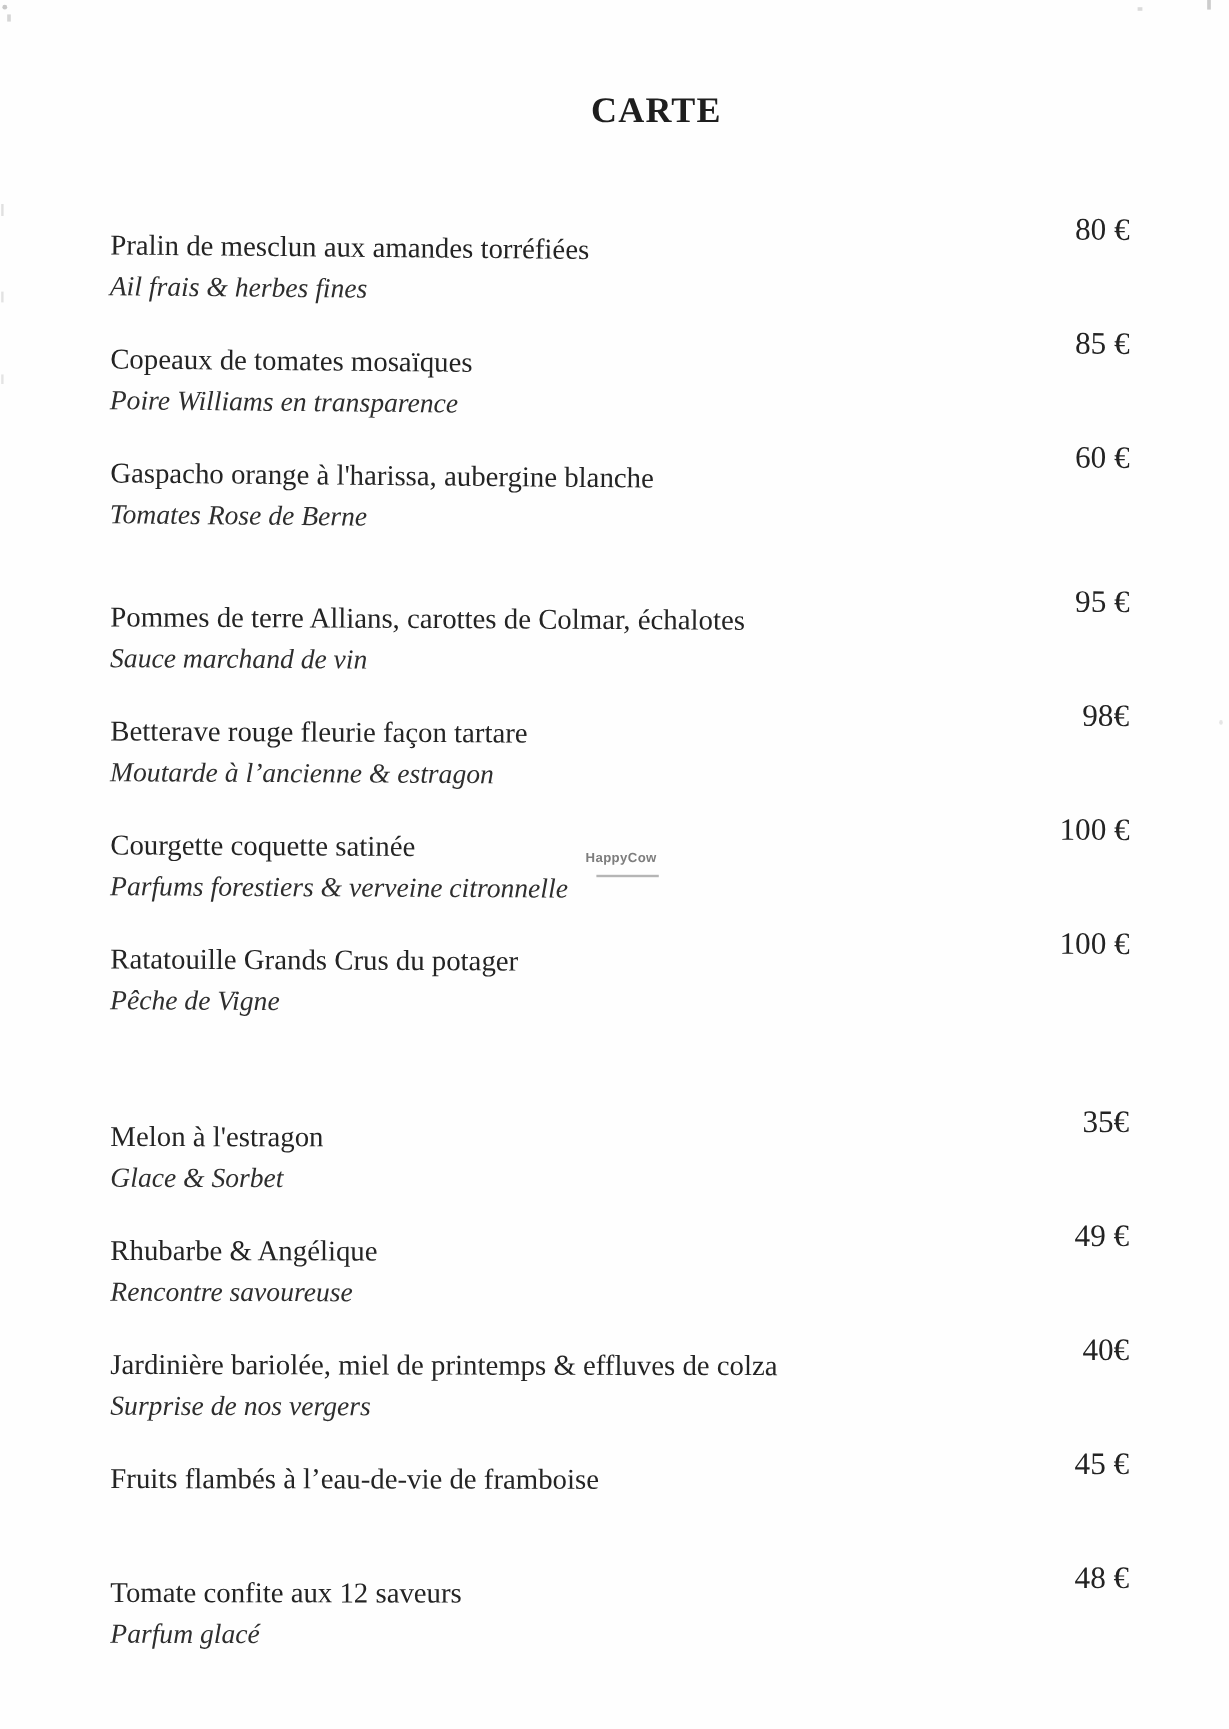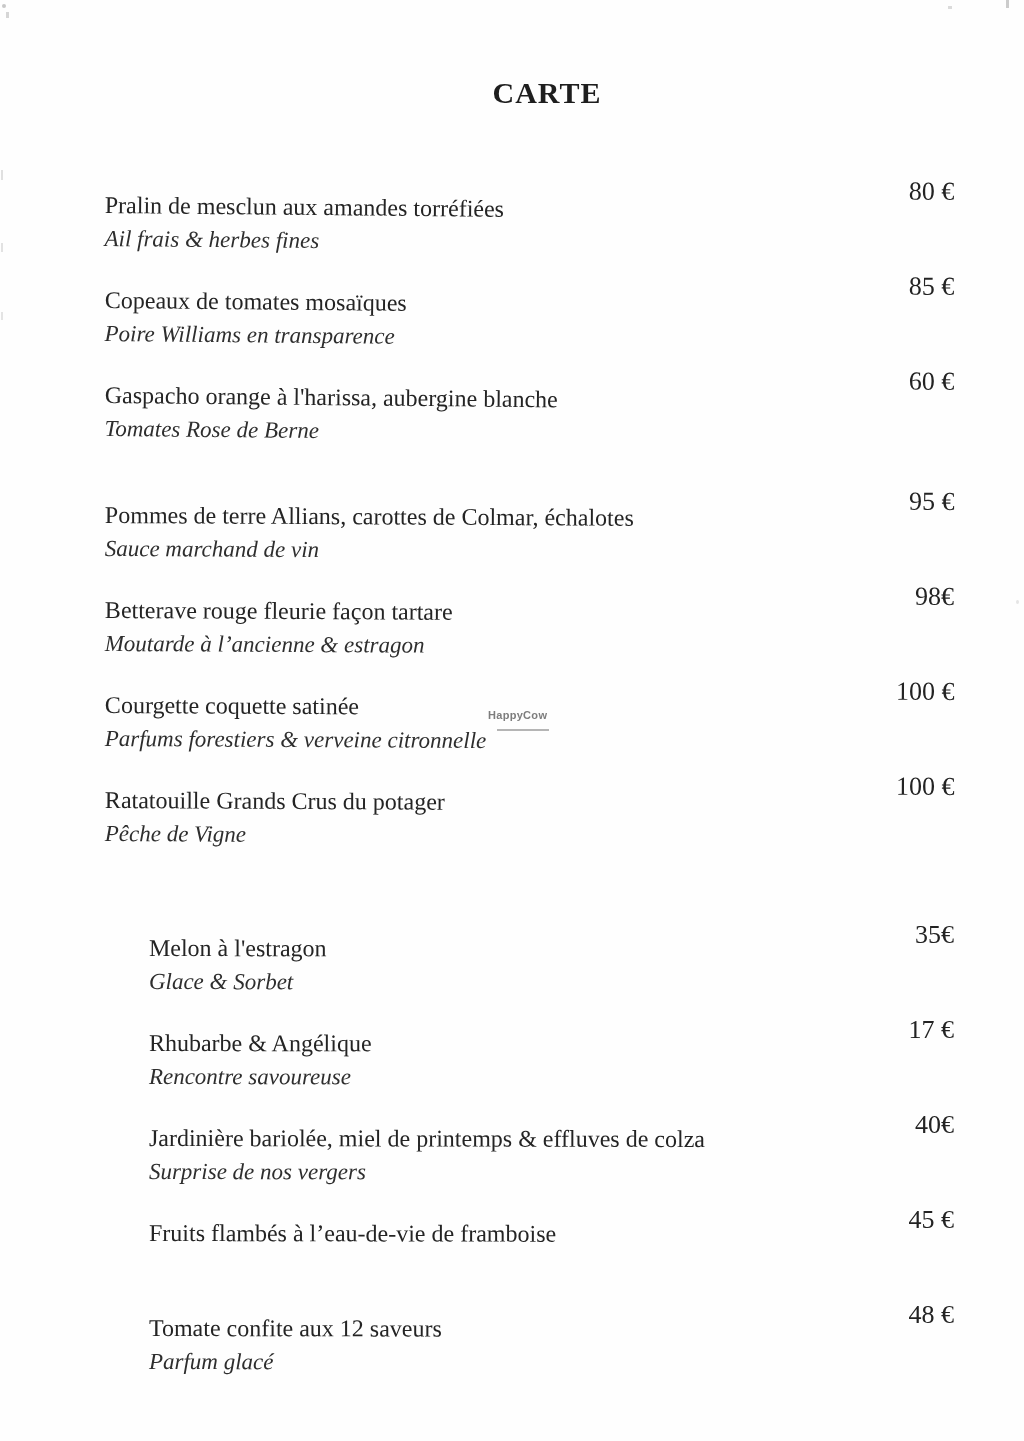--- a/index.html
+++ b/index.html
@@ -23,40 +23,40 @@
     width: 1024px;
     margin: 0;
     text-align: center;
     font-size: 30px;
     font-weight: 700;
     letter-spacing: 1px;
     color: #1e1e1e;
   }
   .menu {
     position: absolute;
-    left: 105px;
+    left: 92px;
     top: 189px;
     width: 849px;
   }
   .section { }
   .sec-1 { padding-top: 25px; }
   .sec-2 { padding-top: 53px; }
   .menu-item {
     display: flex;
     justify-content: space-between;
     align-items: flex-start;
     margin-bottom: 29px;
     height: 66px;
   }
   .item-text {
     transform-origin: 0 0;
   }
   .sec-0 .item-text { transform: rotate(0.55deg); }
   .sec-1 .item-text { transform: rotate(0.3deg); }
-  .sec-2 .item-text { transform: rotate(0.1deg); margin-left: 44px; }
+  .sec-2 .item-text { transform: rotate(0.1deg); }
   .item-name {
     font-size: 24px;
     line-height: 33px;
     white-space: nowrap;
     color: #242424;
   }
   .item-desc {
     font-style: italic;
     font-size: 23px;
     line-height: 33px;
@@ -171,21 +171,21 @@
             <div class="item-name">Melon à l'estragon</div>
             <div class="item-desc">Glace &amp; Sorbet</div>
           </div>
           <div class="item-price">35€</div>
         </div>
         <div class="menu-item">
           <div class="item-text">
             <div class="item-name">Rhubarbe &amp; Angélique</div>
             <div class="item-desc">Rencontre savoureuse</div>
           </div>
-          <div class="item-price">17 €</div>
+          <div class="item-price">49 €</div>
         </div>
         <div class="menu-item">
           <div class="item-text">
             <div class="item-name">Jardinière bariolée, miel de printemps &amp; effluves de colza</div>
             <div class="item-desc">Surprise de nos vergers</div>
           </div>
           <div class="item-price">40€</div>
         </div>
         <div class="menu-item">
           <div class="item-text">

